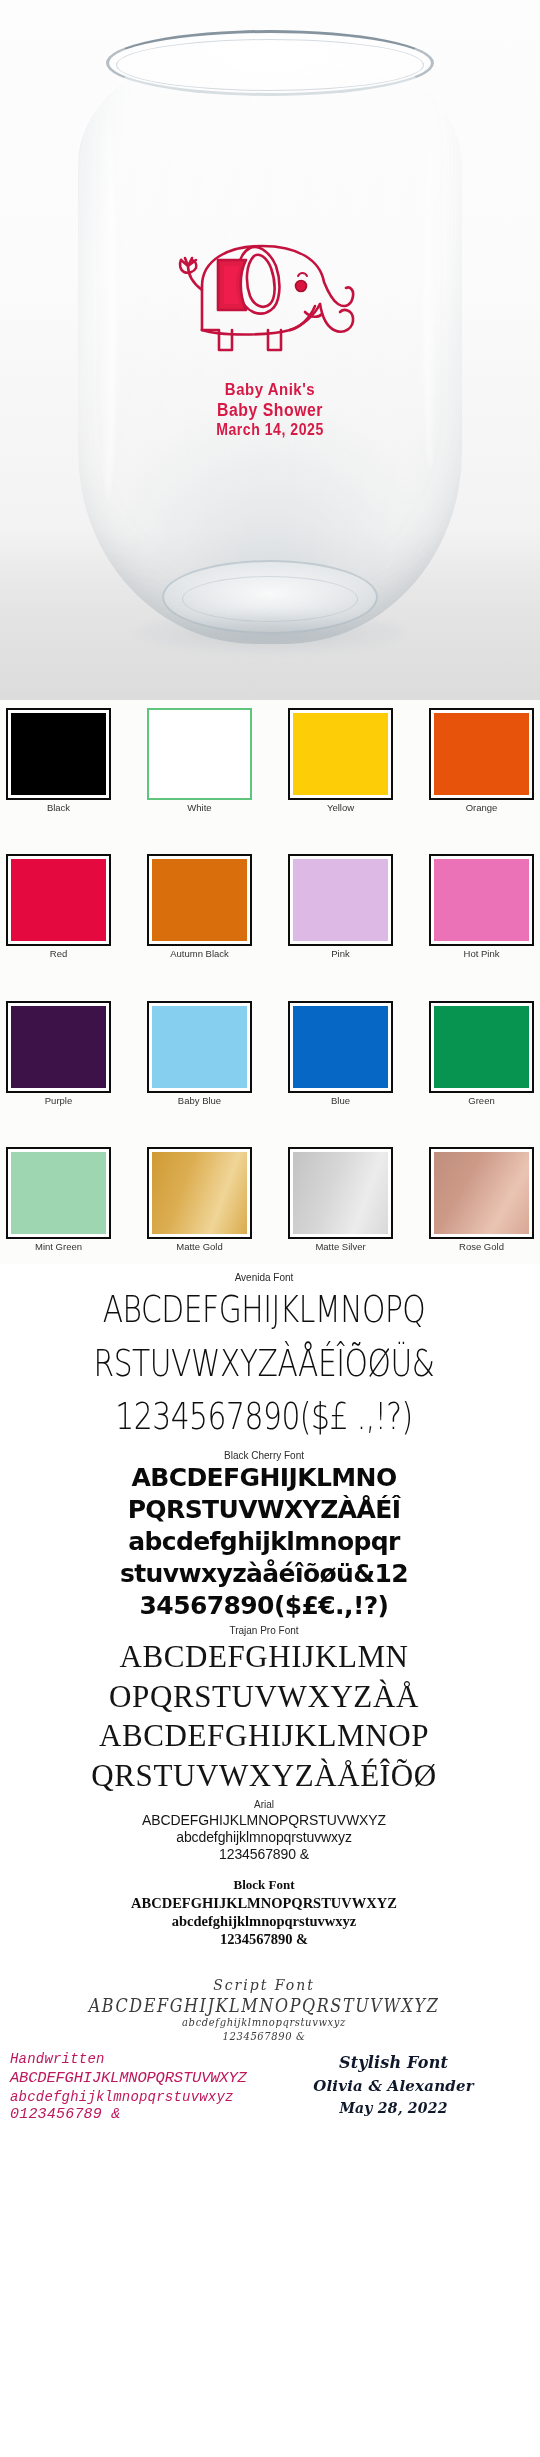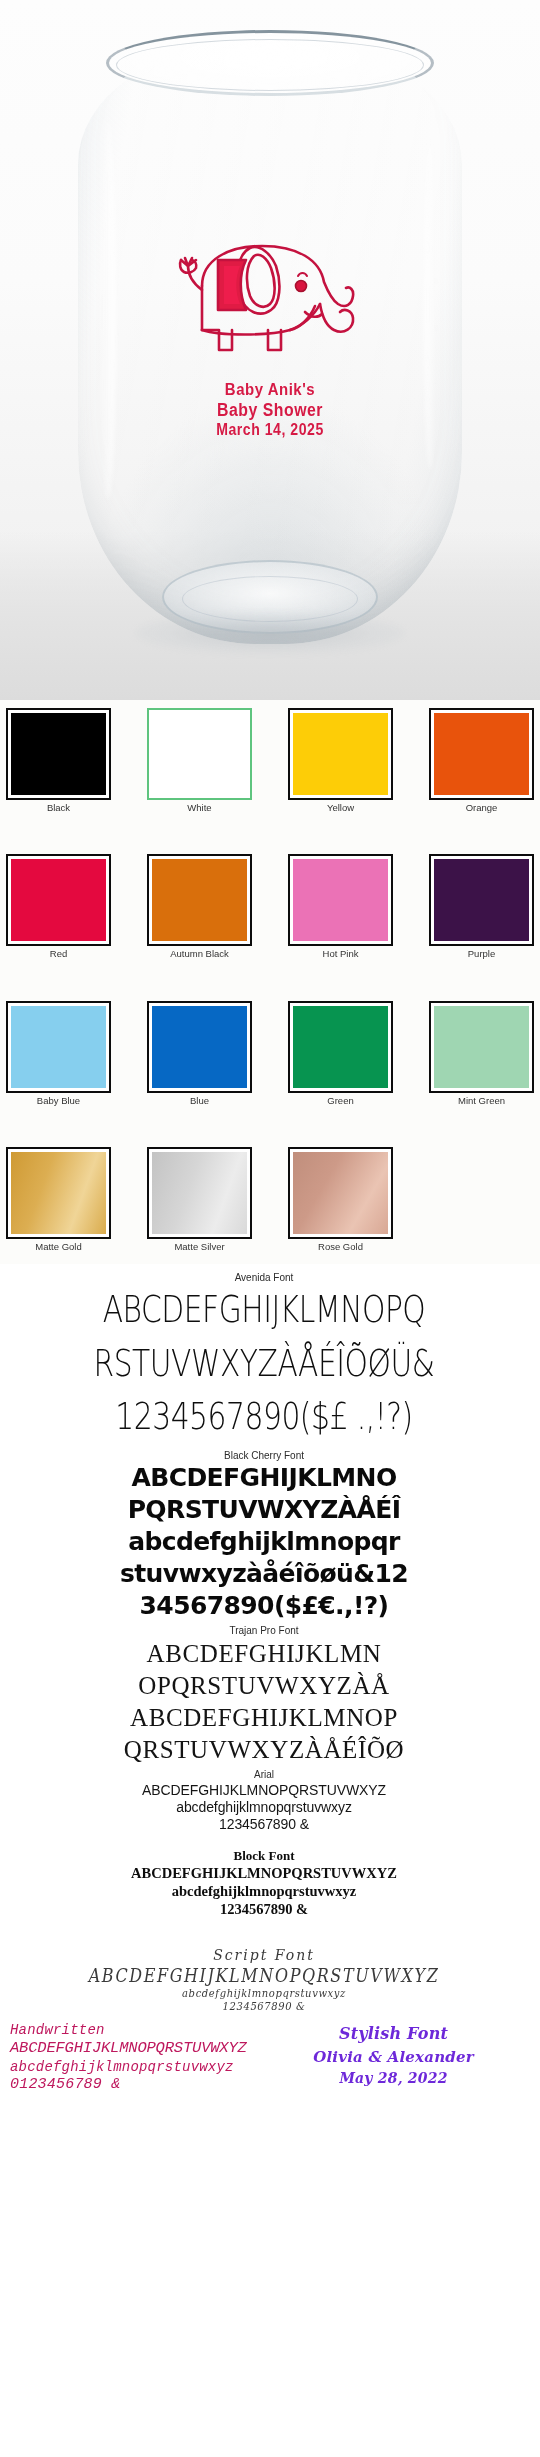--- a/index.html
+++ b/index.html
@@ -194,21 +194,21 @@
     letter-spacing: -0.6px;
     line-height: 1.2;
     margin: 2px 0;
     color: #0a0a0a;
   }
 
   
   .trajan .line {
     font-family: "Liberation Serif", serif;
     font-weight: 400;
-    font-size: 25px;
+    font-size: 31px;
     letter-spacing: 0.6px;
     line-height: 1.24;
     margin: 1px 0;
     color: #141414;
   }
 
   
   .arial .line {
     font-family: "Liberation Sans", sans-serif;
     font-size: 14px;
@@ -262,21 +262,21 @@
   .handwritten .alpha { font-size: 15.5px; letter-spacing: -0.2px; }
   .handwritten .lower { font-size: 14px; }
   .handwritten .nums { font-size: 15px; }
 
   .stylish { text-align: center; }
   .stylish .line {
     font-family: "DejaVu Serif", serif;
     font-style: italic;
     font-weight: 700;
     line-height: 1.5;
-    color: #6d28d9;
+    color: #0f172a;
     letter-spacing: 0.2px;
   }
   .stylish .t { font-size: 16px; }
   .stylish .names { font-size: 15px; }
   .stylish .date { font-size: 14px; }
 </style>
 </head>
 <body>
 
 <div class="product-photo">
@@ -370,20 +370,26 @@
         <div class="swatch-label">Red</div>
       </div>
       <div class="swatch-cell">
         <div class="swatch-frame">
           <div class="swatch-chip" style="background: rgb(217, 111, 12);"></div>
         </div>
         <div class="swatch-label">Autumn Black</div>
       </div>
       <div class="swatch-cell">
         <div class="swatch-frame">
+          <div class="swatch-chip" style="background: rgb(221, 186, 230);"></div>
+        </div>
+        <div class="swatch-label">Pink</div>
+      </div>
+      <div class="swatch-cell">
+        <div class="swatch-frame">
           <div class="swatch-chip" style="background: rgb(235, 114, 182);"></div>
         </div>
         <div class="swatch-label">Hot Pink</div>
       </div>
       <div class="swatch-cell">
         <div class="swatch-frame">
           <div class="swatch-chip" style="background: rgb(60, 18, 72);"></div>
         </div>
         <div class="swatch-label">Purple</div>
       </div>

